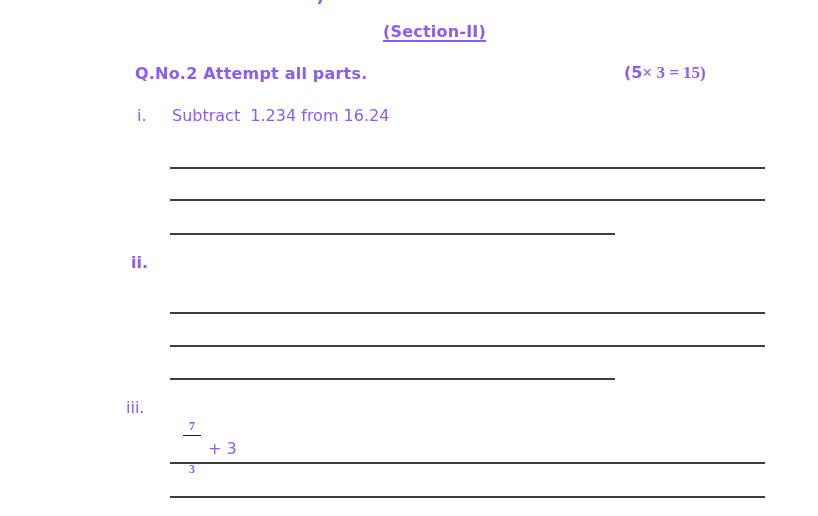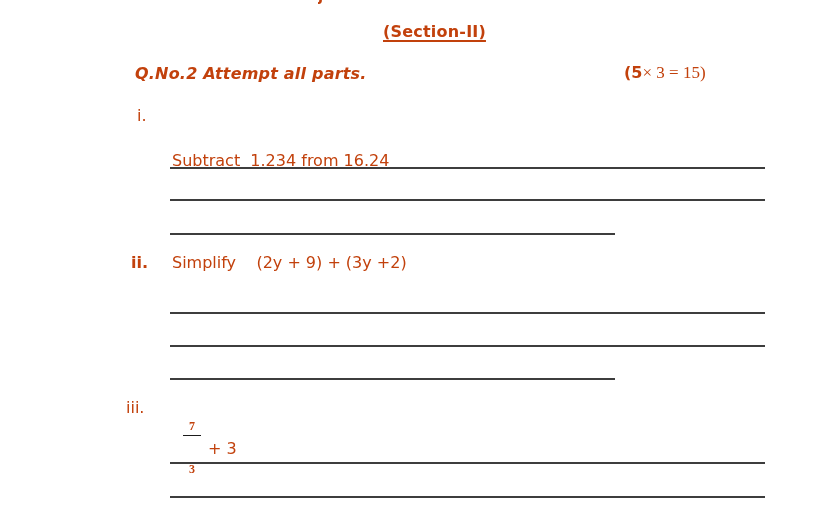--- a/index.html
+++ b/index.html
@@ -3,21 +3,21 @@
 <meta charset="utf-8">
 <style>
   html, body { margin: 0; padding: 0; background: #ffffff; }
   .page {
     position: relative;
     width: 818px;
     height: 516px;
     background: #ffffff;
     overflow: hidden;
     font-family: "DejaVu Sans", sans-serif;
-    color: #c2410c;
+    color: #8b5cf6;
   }
   .top-fragment {
     position: absolute;
     left: 318px; top: 0;
     width: 16px; height: 6px;
     overflow: hidden;
   }
   .top-fragment span {
     display: block;
     font-weight: bold;
@@ -34,49 +34,48 @@
     text-decoration-thickness: 2px;
     text-underline-offset: 3px;
     letter-spacing: 0.2px;
   }
   .q-title {
     position: absolute;
     left: 135px; top: 64px;
     font-weight: bold;
     font-size: 16px;
     letter-spacing: 0.2px;
-    font-style: italic;
   }
   .marks {
     position: absolute;
     left: 624px; top: 63px;
     font-size: 16px;
     white-space: pre;
   }
   .marks .marks-prefix { font-weight: bold; }
   .marks .marks-rest {
     font-family: "Liberation Serif", serif;
-    font-weight: normal;
+    font-weight: bold;
     font-size: 17px;
     margin-top: 33px;
   }
   .item-marker {
     position: absolute;
     font-size: 16px;
   }
   .marker-i   { left: 137px; top: 106px; }
   .marker-ii  { left: 131px; top: 253px; font-weight: bold; }
   .marker-iii { left: 126px; top: 398px; font-weight: normal; }
   .item-text {
     position: absolute;
     left: 172px;
     font-size: 16px;
     white-space: pre;
   }
-  .t-i  { top: 106px; margin-top: 45px; }
+  .t-i  { top: 106px; }
   .t-ii { top: 253px; }
   .t-iii {
     top: 394px;
     display: flex;
     align-items: center;
     white-space: pre;
   }
   .frac {
     display: inline-block;
     text-align: center;
@@ -125,21 +124,20 @@
 
   <div class="marks"><span class="marks-prefix">(5</span><span class="marks-rest">× 3 = 15)</span></div>
 
   <div class="item-marker marker-i">i.</div>
   <div class="item-text t-i">Subtract  1.234 from 16.24</div>
   <div class="answer-line full l1"></div>
   <div class="answer-line full l2"></div>
   <div class="answer-line short l3"></div>
 
   <div class="item-marker marker-ii">ii.</div>
-  <div class="item-text t-ii">Simplify    (2y + 9) + (3y +2)</div>
   <div class="answer-line full l4"></div>
   <div class="answer-line full l5"></div>
   <div class="answer-line short l6"></div>
 
   <div class="item-marker marker-iii">iii.</div>
   <div class="item-text t-iii">
     <span class="frac">
       <span class="num">7</span>
       <span class="den">3</span>
     </span>

